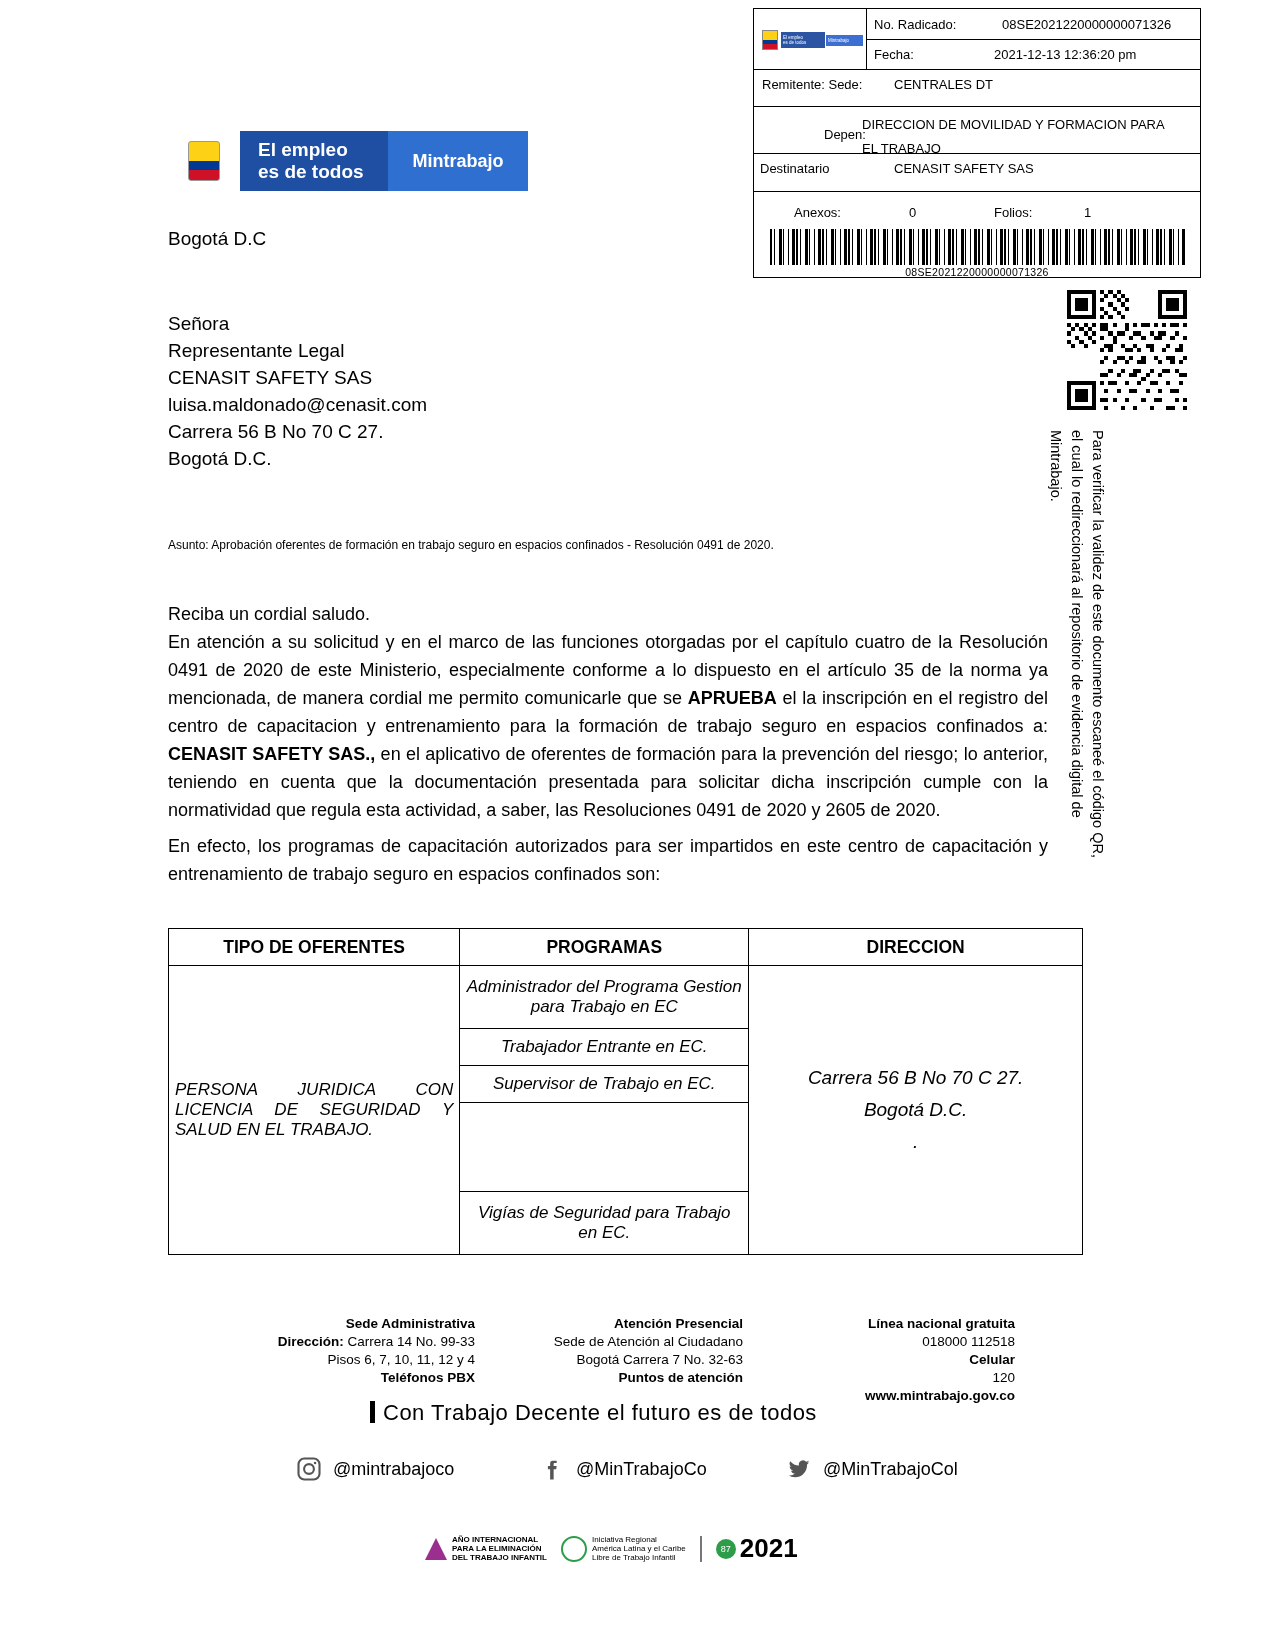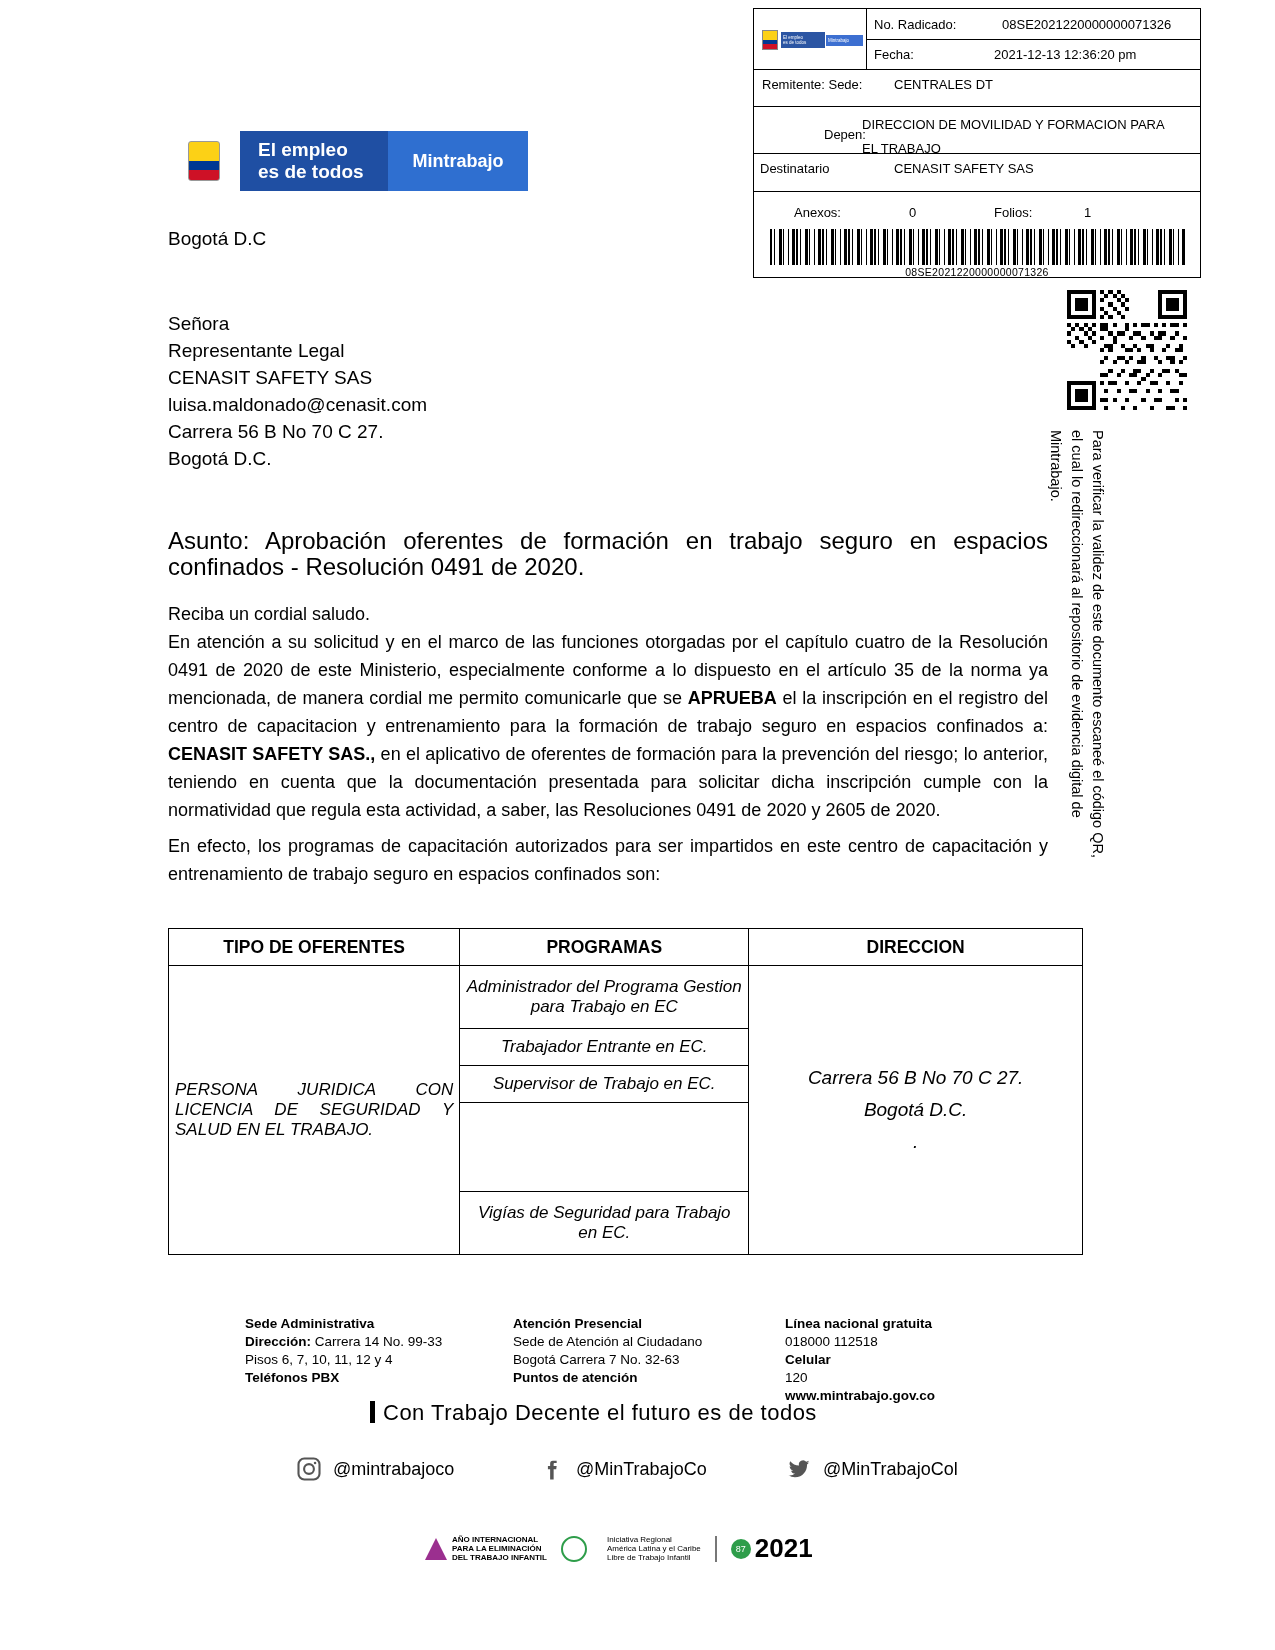--- a/index.html
+++ b/index.html
@@ -126,21 +126,21 @@
   }
 
   
   .city { position:absolute; left:168px; top:228px; font-size:19px; }
 
   .addr { position:absolute; left:168px; top:310px; font-size:19px; line-height:27px; }
   .addr .bold { font-weight:bold; }
 
   .subject {
     position:absolute; left:168px; top:528px; width:880px;
-    font-size:24px; line-height:26px; text-align:justify;
+    font-size:12px; line-height:34px; text-align:justify;
   }
   .greet { position:absolute; left:168px; top:604px; font-size:18px; }
   .para1 {
     position:absolute; left:168px; top:628px; width:880px;
     font-size:18px; line-height:28px; text-align:justify;
   }
   .para2 {
     position:absolute; left:168px; top:832px; width:880px;
     font-size:18px; line-height:28px; text-align:justify;
   }
@@ -166,21 +166,21 @@
   .col2 { width:287px; }
   .col3 { width:336px; }
   .cell-it { font-style:italic; text-align:center; }
   .cell-left { font-style:italic; text-align:justify; }
 
   
   .footer-cols {
     position:absolute; left:245px; top:1315px; width:760px;
     font-size:13.5px; line-height:18px;
   }
-  .fc { position:absolute; top:0; }
+  .fc { position:absolute; top:0;text-align:right; }
   .fc1 { left:0; width:230px; }
   .fc2 { left:268px; width:230px; }
   .fc3 { left:540px; width:230px; }
   .fc b { font-weight:bold; }
 
   .slogan {
     position:absolute; left:370px; top:1400px;
     font-size:22px; letter-spacing:0.5px;
   }
   .slogan .bar { display:inline-block; width:5px; height:22px; background:#000; vertical-align:-3px; margin-right:8px;}
@@ -199,21 +199,21 @@
   .bottom-logos {
     position:absolute; left:425px; top:1535px;
     display:flex; align-items:center; gap:14px;
     font-size:8px; line-height:9px;
   }
   .bl-a { display:flex; align-items:center; gap:5px; }
   .tri {
     width:0;height:0;border-left:11px solid transparent;border-right:11px solid transparent;
     border-bottom:22px solid #9b2f8f;
   }
-  .bl-b { display:flex; align-items:center; gap:20px; }
+  .bl-b { display:flex; align-items:center; gap:5px; }
   .circ { width:22px;height:22px;border-radius:50%;border:2px solid #2e9d4a; }
   .year {
     font-size:26px; font-weight:bold; color:#000000; letter-spacing:0px;
   }
   .divider { width:2px; height:26px; background:#777; }
 </style>
 </head>
 <body>
 
 <div class="page">

